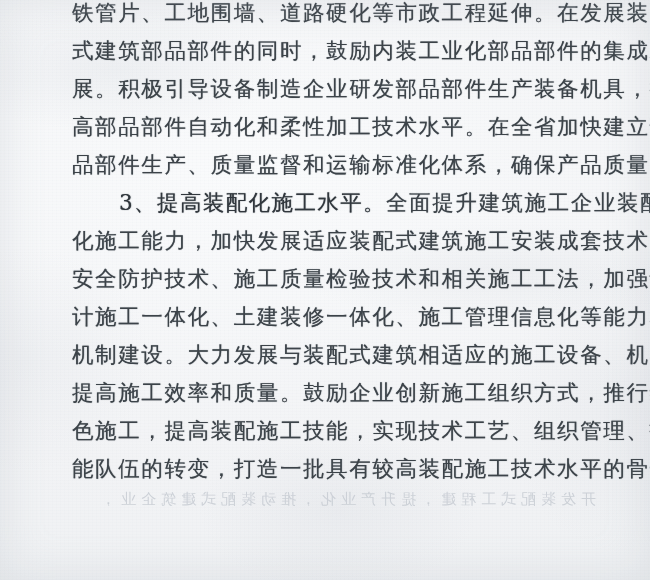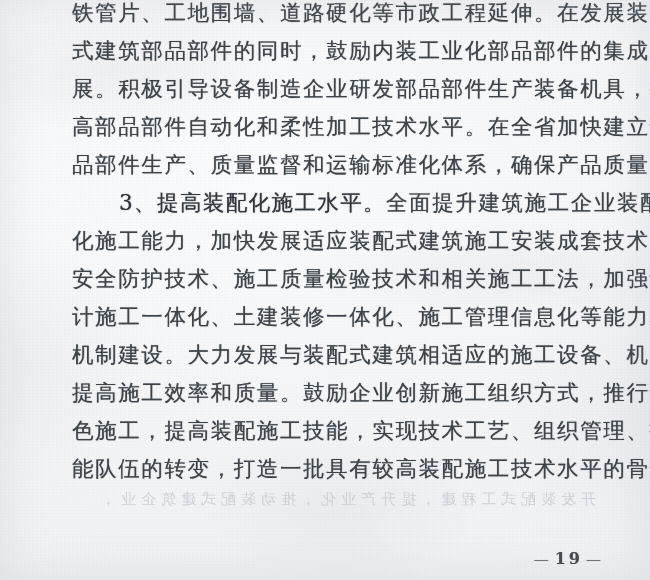--- a/index.html
+++ b/index.html
@@ -150,18 +150,15 @@
     <div class="doc-line indent"><b class="bold">3、提高装配化施工水平。</b><span>全面提升建筑施工企业装配</span></div>
     <div class="doc-line"><span>化施工能力，加快发展适应装配式建筑施工安装成套技术、</span></div>
     <div class="doc-line"><span>安全防护技术、施工质量检验技术和相关施工工法，加强设</span></div>
     <div class="doc-line"><span>计施工一体化、土建装修一体化、施工管理信息化等能力和</span></div>
     <div class="doc-line"><span>机制建设。大力发展与装配式建筑相适应的施工设备、机具，</span></div>
     <div class="doc-line"><span>提高施工效率和质量。鼓励企业创新施工组织方式，推行绿</span></div>
     <div class="doc-line"><span>色施工，提高装配施工技能，实现技术工艺、组织管理、技</span></div>
     <div class="doc-line"><span>能队伍的转变，打造一批具有较高装配施工技术水平的骨干</span></div>
   </div>
 
-  <div id="page-footer">
-    <span class="dash">—</span><span class="num">19</span><span class="dash">—</span>
-  </div>
 
   <div id="vignette"></div>
 </div>
 
 </body></html>

